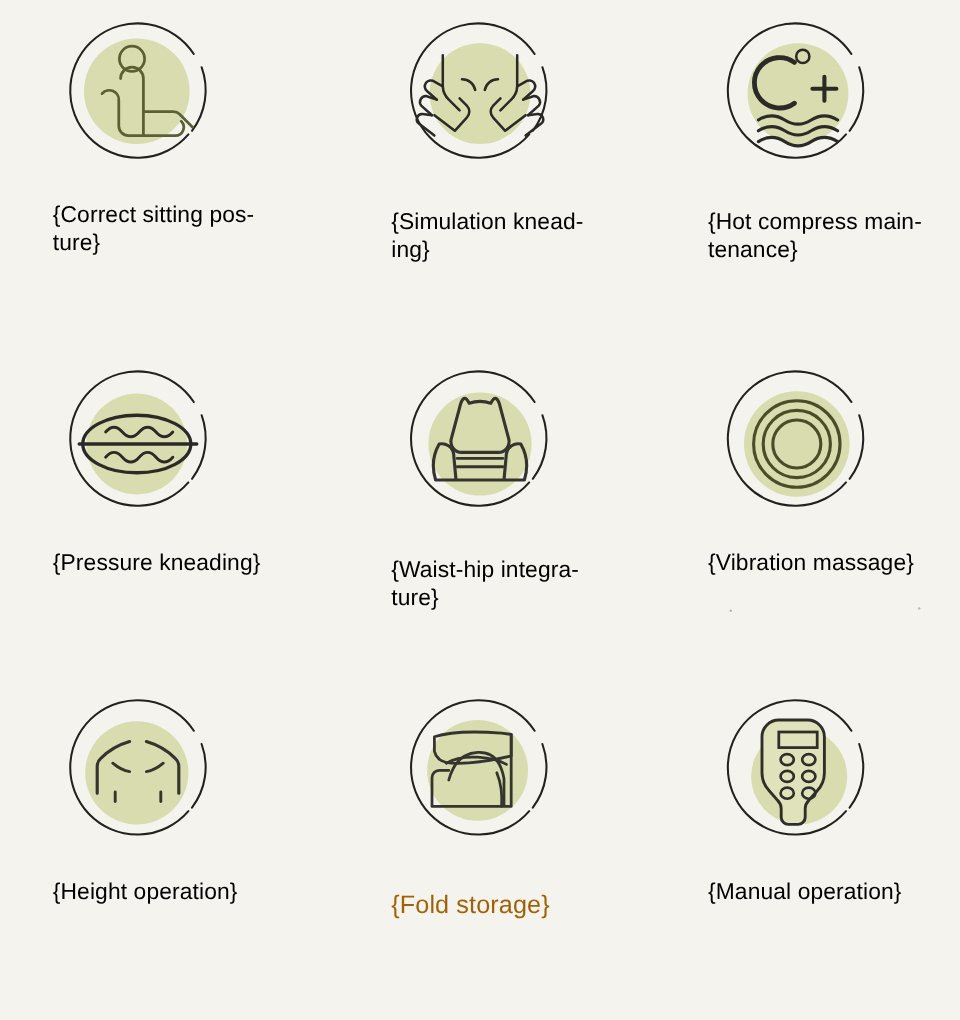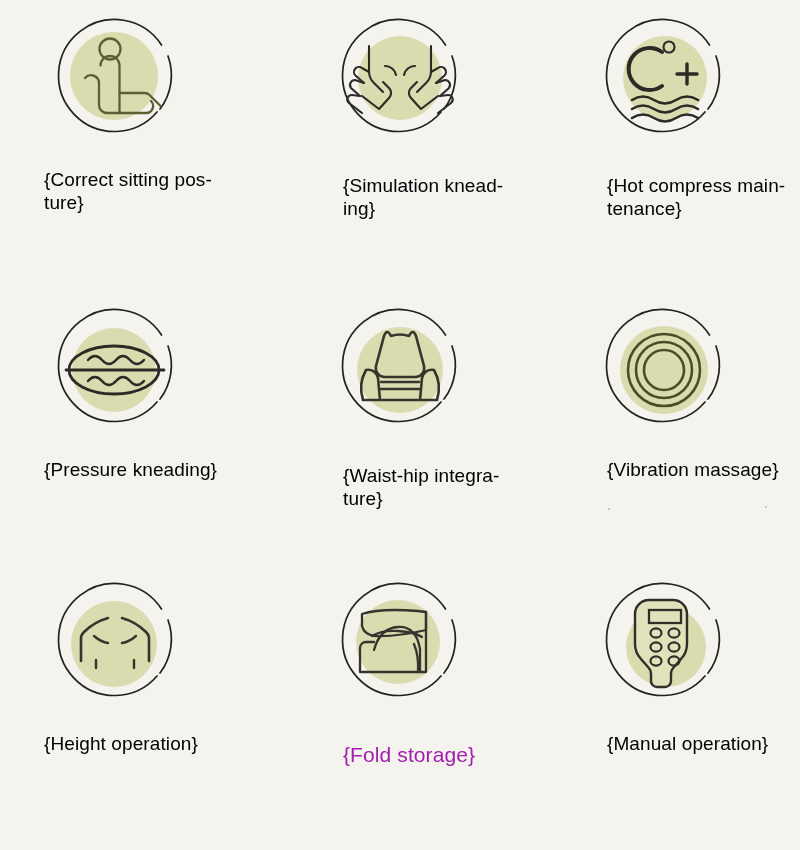--- a/index.html
+++ b/index.html
@@ -85,24 +85,24 @@
     color: #000000;
     font-size: 19px;
     line-height: 23px;
     letter-spacing: 0.1px;
     width: 215px;
     white-space: pre-line;
   }
   .caption.big {
     font-size: 21px;
     line-height: 26px;
-    color: #a21caf;
+    color: #a16207;
   }
   .caption.indent { margin-left: 22px; }
-  .caption.indent2 { margin-left: 47px; }
+  .caption.indent2 { margin-left: 30px; }
   .caption.nudge { margin-top: 22px; }
   .caption.nudge-lg { margin-top: 26px; }
   .speck {
     position: absolute;
     width: 2px;
     height: 2px;
     background: #b9b7ad;
     border-radius: 50%;
   }
 </style>

